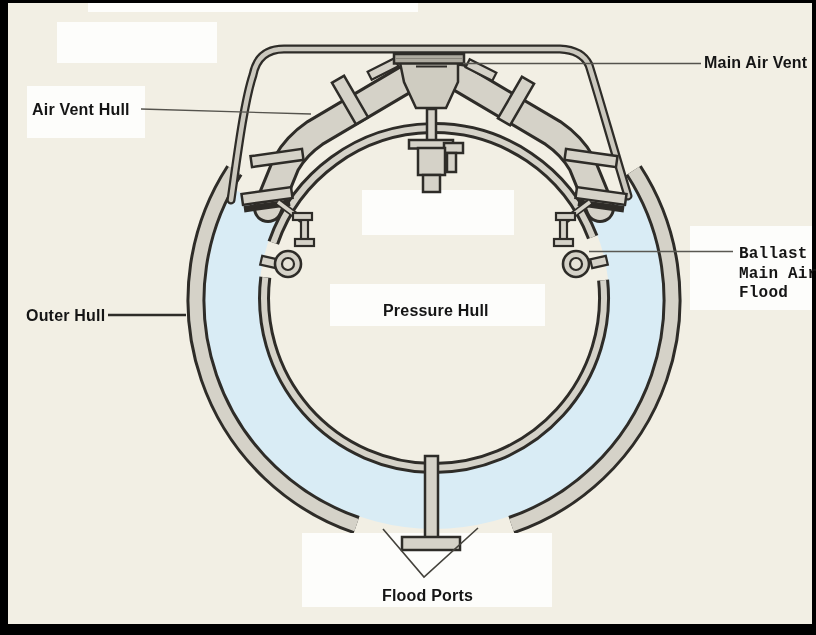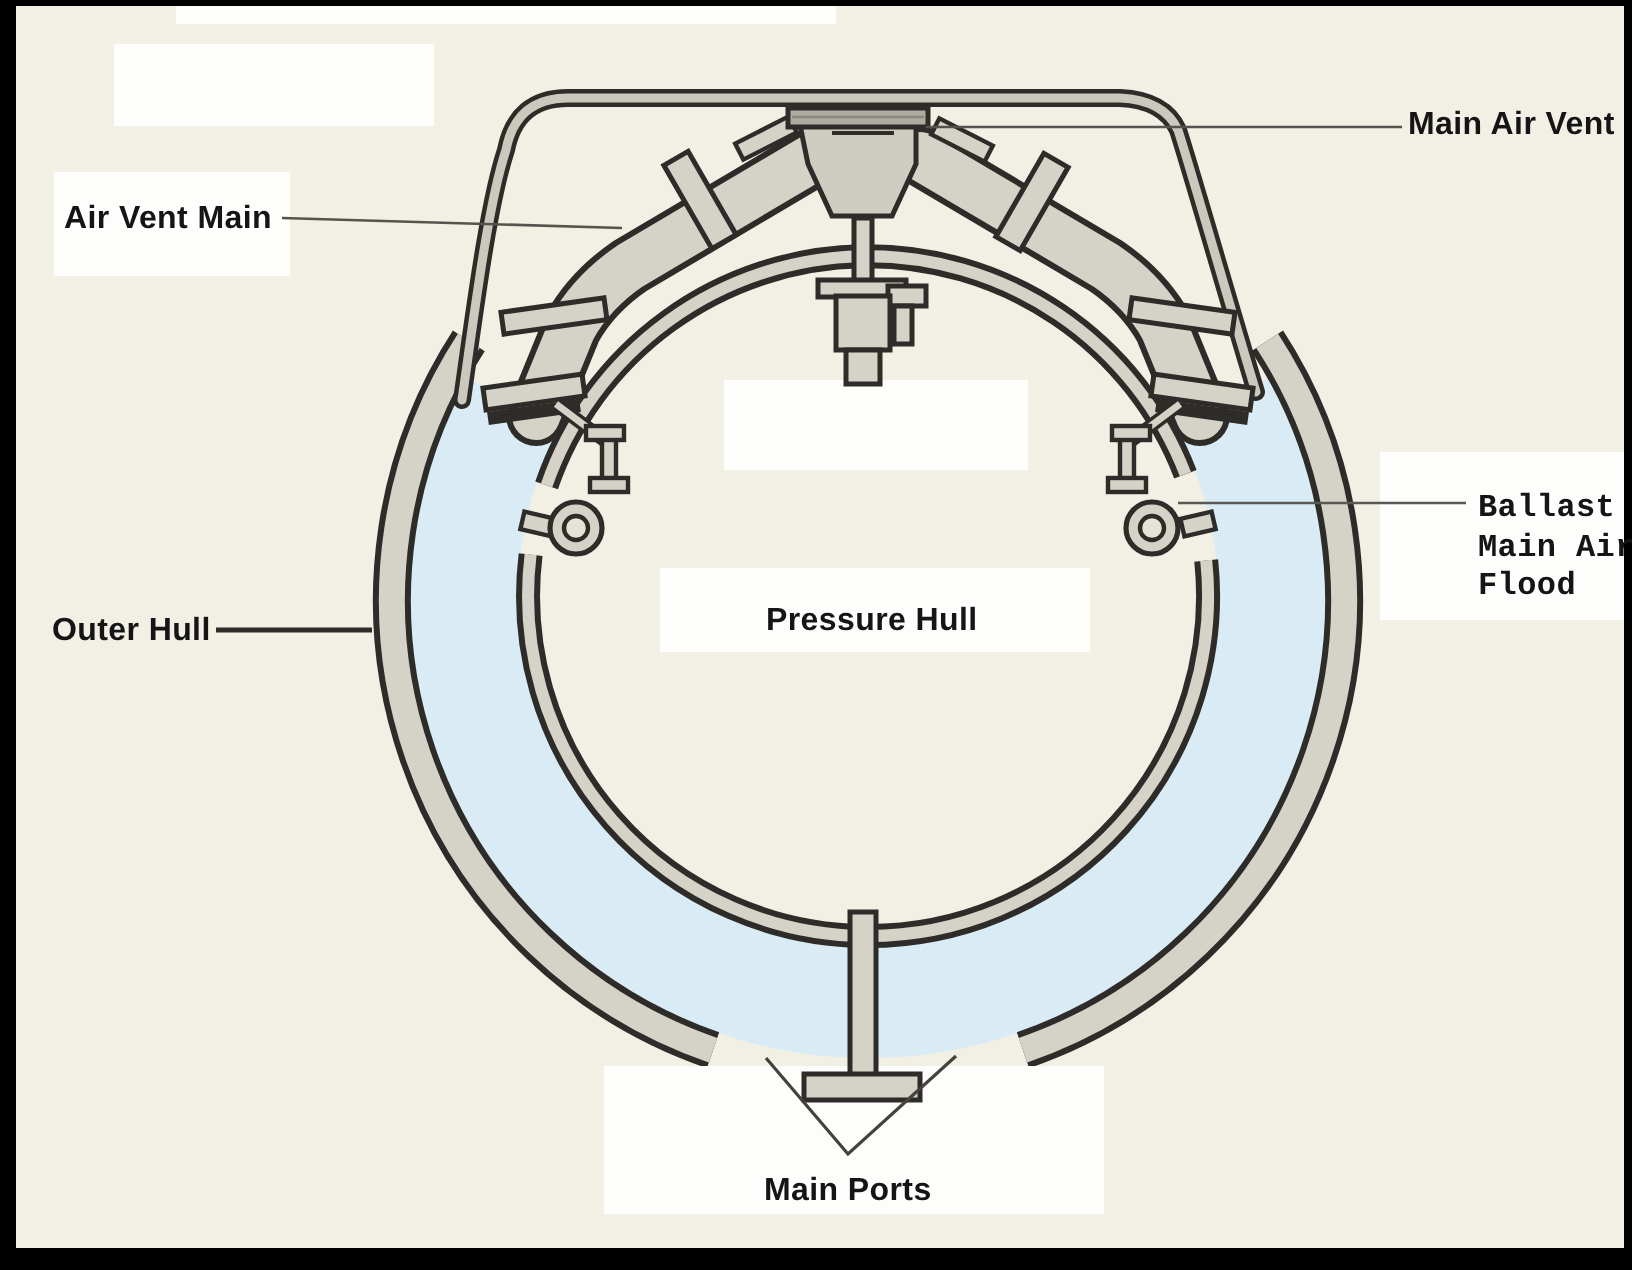--- a/index.html
+++ b/index.html
@@ -163,27 +163,27 @@
   <g fill="#000000">
     <rect x="0" y="0" width="816" height="3"></rect>
     <rect x="0" y="0" width="8" height="635"></rect>
     <rect x="812" y="0" width="4" height="635"></rect>
     <rect x="0" y="624" width="816" height="11"></rect>
   </g>
 </svg>
 
 <div class="lbl" style="left:704px;top:53px;">Main Air Vent</div>
 
-<div class="lbl" style="left:32px;top:100px;">Air Vent Main</div>
+<div class="lbl" style="left:32px;top:100px;">Air Vent Hull</div>
 
 <div class="lbl" style="left:26px;top:306px;">Outer Hull</div>
 
 <div class="lbl center" style="left:383px;top:301px;width:102px;">Pressure Hull</div>
 
 <div class="lbl" id="lbl-ballast" style="left:739px;top:245px;">
   <div>Ballast</div>
   <div>Main Air</div>
   <div>Flood</div>
 </div>
 
-<div class="lbl center" style="left:382px;top:586px;width:92px;">Main Ports</div>
+<div class="lbl center" style="left:382px;top:586px;width:92px;">Flood Ports</div>
 
 </div>
 
 </body></html>

